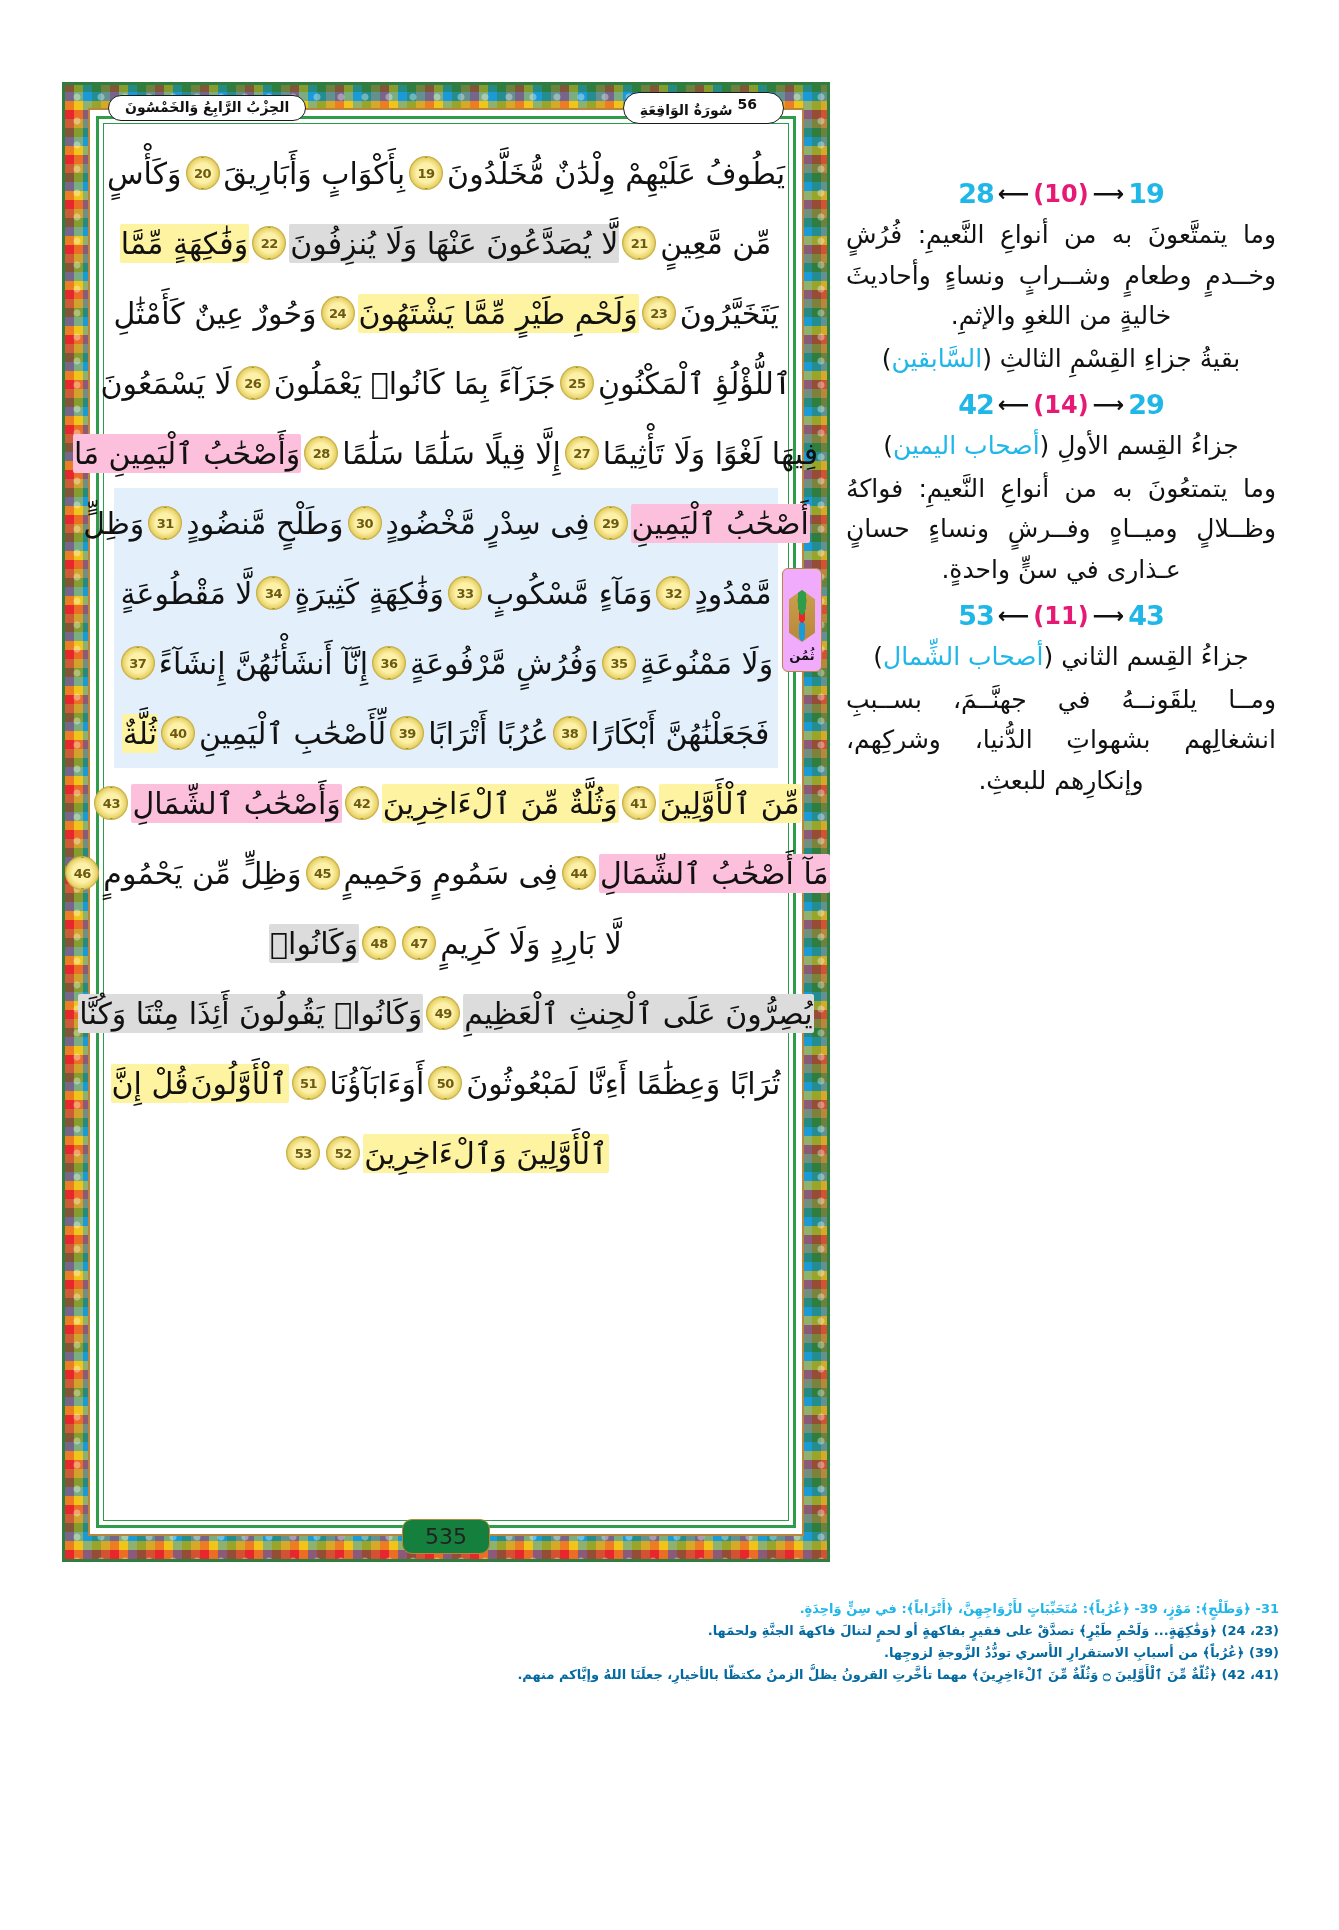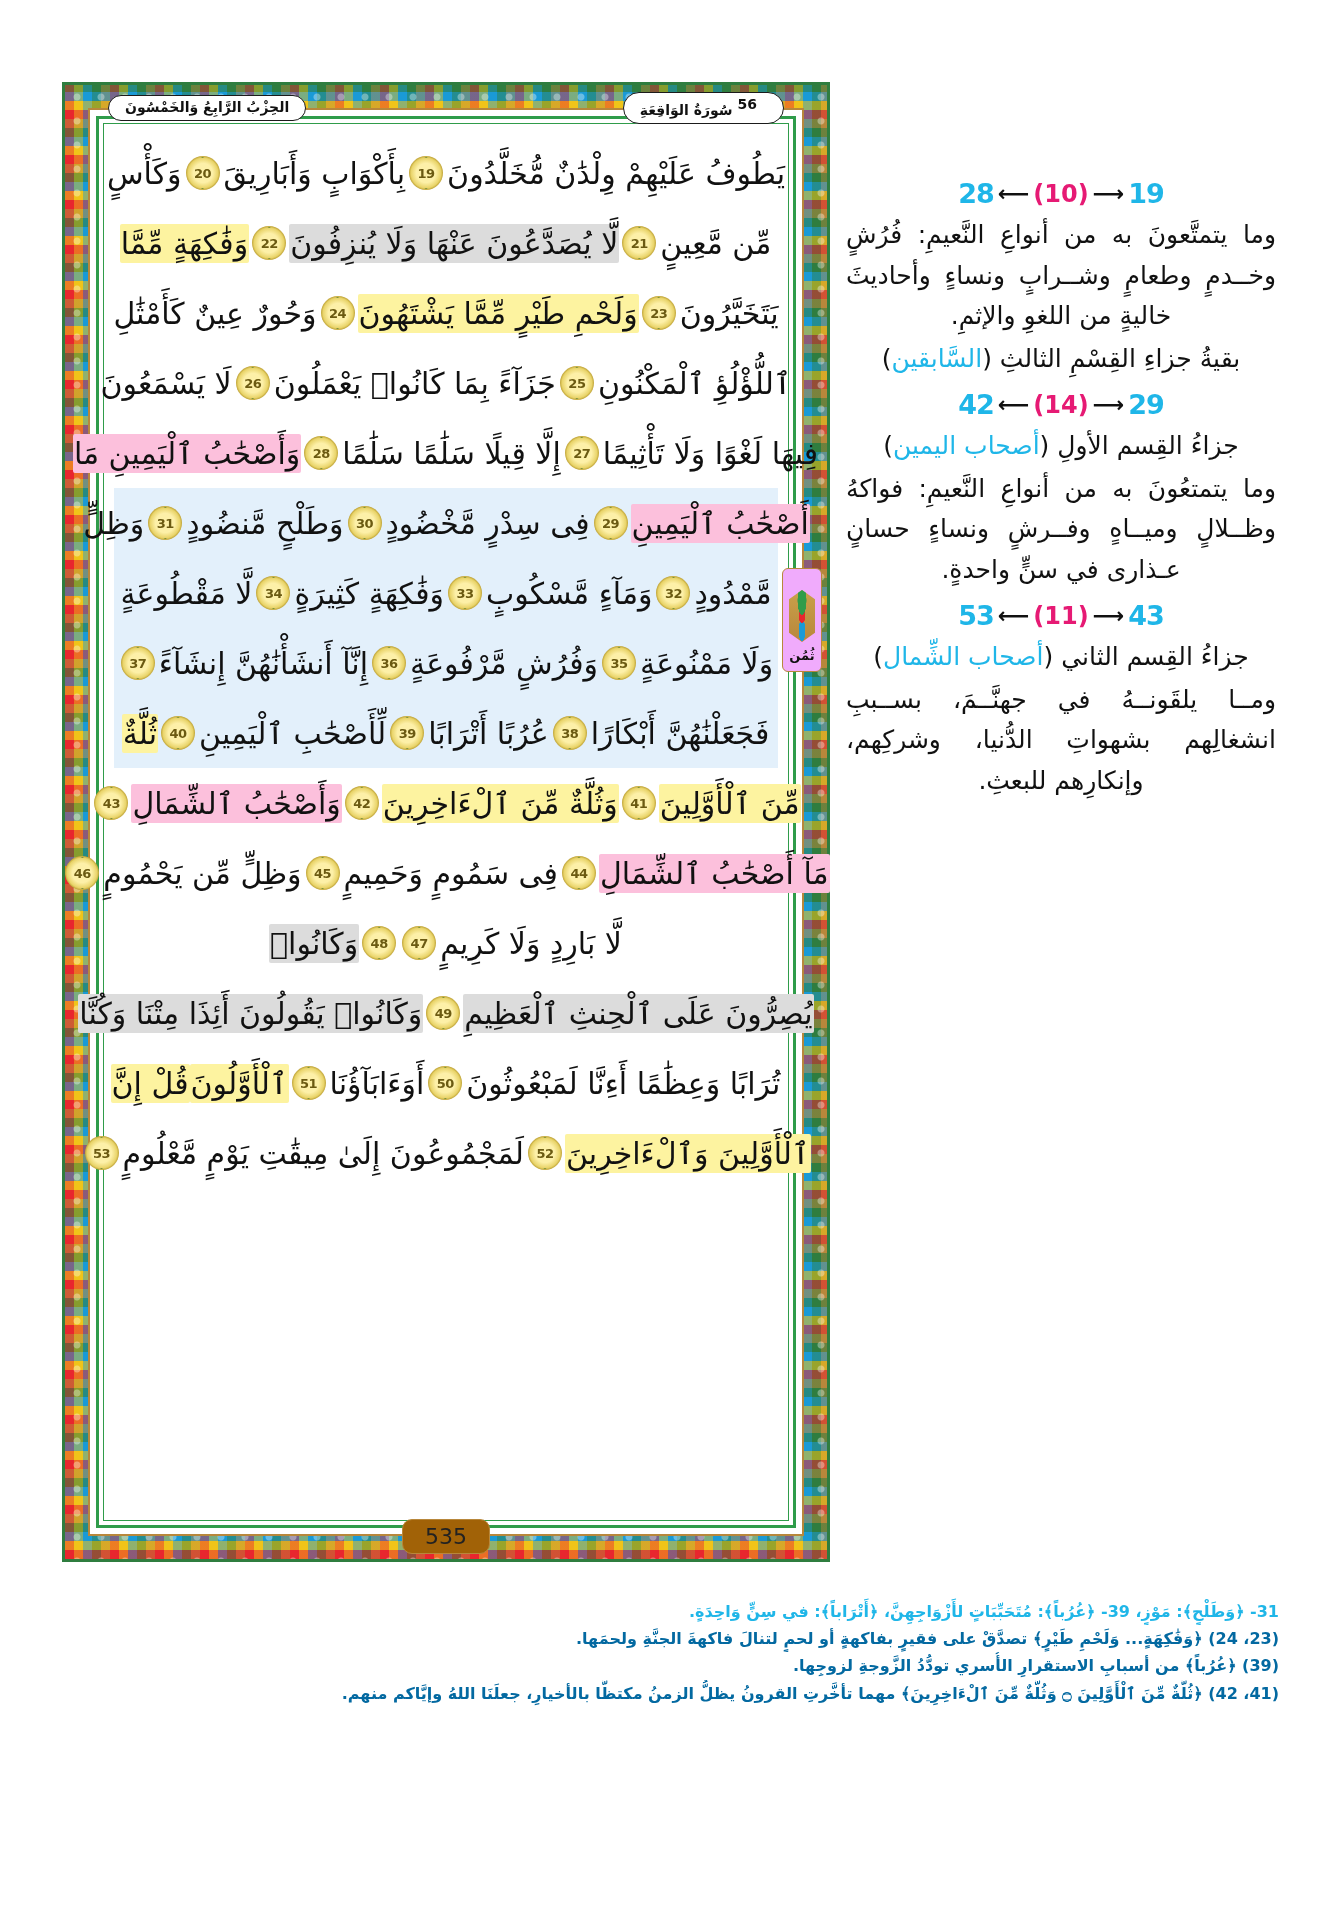--- a/index.html
+++ b/index.html
@@ -166,21 +166,21 @@
   }
   .thumn-marker .lbl {
     font-size: 13px; font-weight: 700; color: #111; direction: rtl;
   }
 
   
   .page-num {
     position: absolute;
     left: 50%; transform: translateX(-50%);
     bottom: 8px;
-    background: #a16207;
+    background: #15803d;
     border: 1.5px solid #b8873b;
     border-radius: 10px;
     padding: 4px 22px;
     font-size: 22px; color: #222; font-weight: 500;
     z-index: 8;
   }
 
   
   .tafsir-col {
     position: absolute;
@@ -215,21 +215,21 @@
   .tafsir-par .cyan { color: #1fb6e8; }
 
   
   .footnotes {
     position: absolute;
     left: 60px; right: 60px; top: 1598px;
     direction: rtl;
     text-align: right;
   }
   .fn {
-    font-size: 16px;
+    font-size: 13px;
     line-height: 1.7;
     font-weight: 700;
     direction: rtl;
     text-align: right;
     white-space: nowrap;
     overflow: hidden;
   }
   .fn.cyan { color: #1fb6e8; }
   .fn.pink { color: #0369a1; }
   .fn .qt { letter-spacing: -0.3px; }
@@ -359,21 +359,20 @@
             <span class="seg hl-none">تُرَابًا وَعِظَٰمًا أَءِنَّا لَمَبْعُوثُونَ</span>
             <span class="ayah-mark">50</span>
             <span class="seg hl-none">أَوَءَابَآؤُنَا</span>
             <span class="ayah-mark">51</span>
             <span class="seg hl-yellow">ٱلْأَوَّلُونَ</span>
             <span class="seg hl-yellow">قُلْ إِنَّ</span>
           </div>
           <div class="aya-line">
             <span class="seg hl-yellow">ٱلْأَوَّلِينَ وَٱلْءَاخِرِينَ</span>
             <span class="ayah-mark">52</span>
-            <span class="seg hl-none">لَمَجْمُوعُونَ إِلَىٰ مِيقَٰتِ يَوْمٍ مَّعْلُومٍ</span>
             <span class="ayah-mark">53</span>
           </div>
         </div>
 
       <div class="thumn-marker">
         <div class="orn"></div>
         <div class="lbl">ثُمُن</div>
       </div>
     </div>
 

